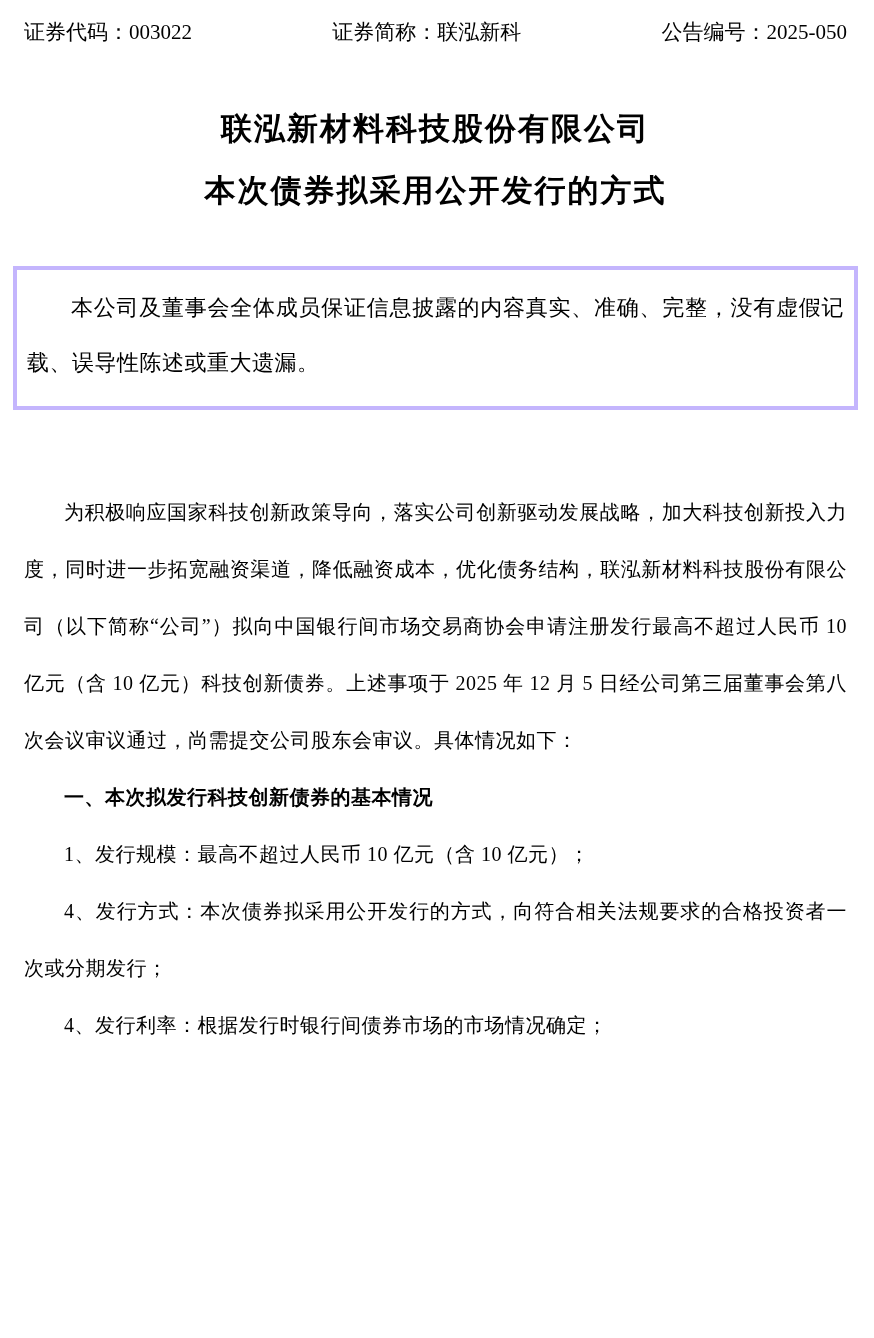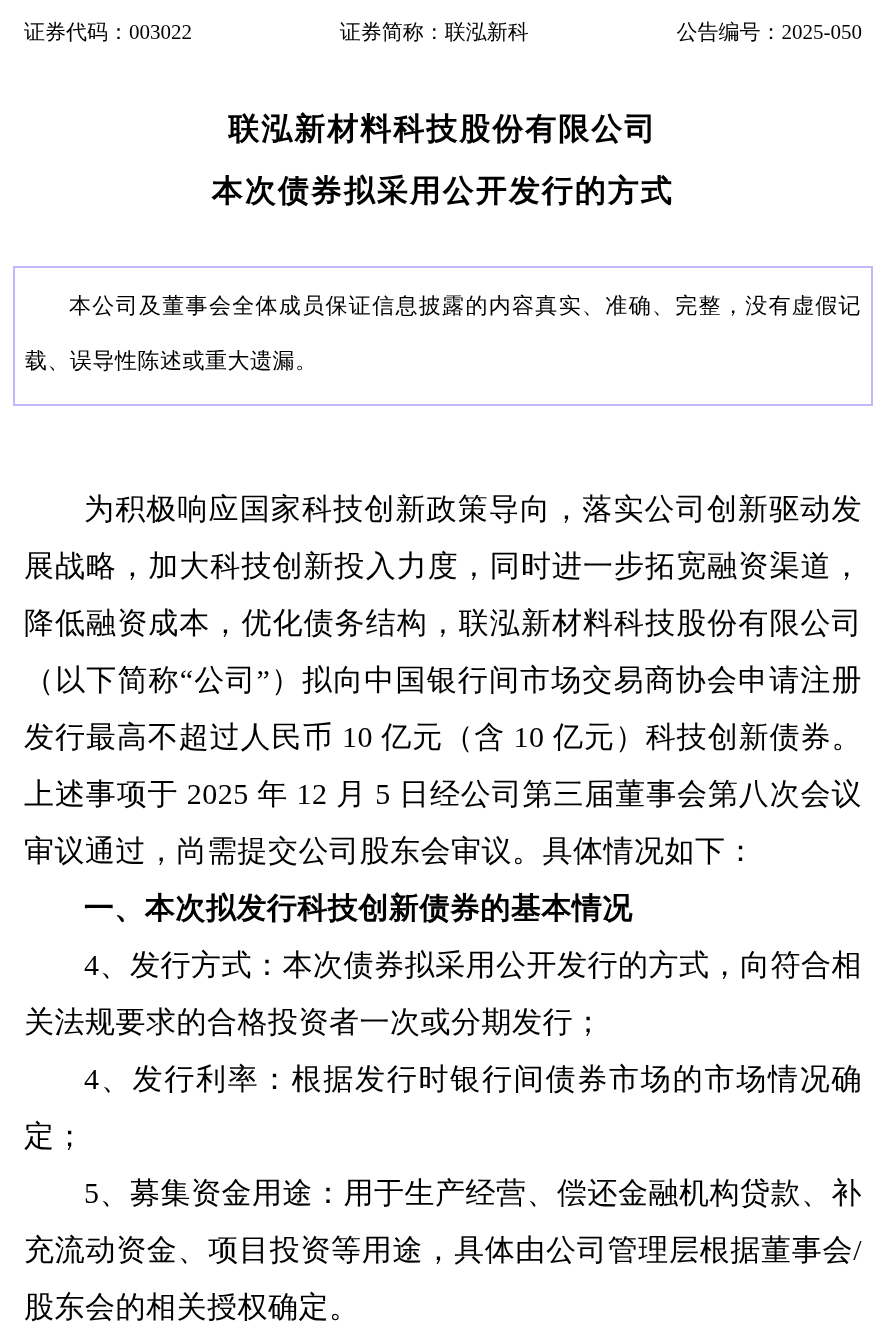--- a/index.html
+++ b/index.html
@@ -11,21 +11,21 @@
     height: 1338px;
     background: #ffffff;
     color: #000000;
     font-family: "Liberation Serif", "DejaVu Serif", serif;
     overflow: hidden;
   }
   .page {
     box-sizing: border-box;
     width: 874px;
     height: 1338px;
-    padding: 18px 12px 0 24px;
+    padding: 18px 27px 0 24px;
   }
   .doc-header {
     display: flex;
     justify-content: space-between;
     align-items: baseline;
     font-size: 21px;
     line-height: 28px;
     white-space: nowrap;
   }
   .doc-title {
@@ -35,37 +35,37 @@
     font-weight: bold;
     font-family: Liberation Mono, monospace;
   }
   .title-line {
     display: block;
     line-height: 62px;
     letter-spacing: 2px;
   }
   .disclaimer-box {
     margin: 42px -11px 4px -11px;
-    border: 2px solid #c4b5fd;
+    border: 4px solid #c4b5fd;
     padding: 10px 10px 16px 10px;
   }
   .disclaimer-text {
     margin: 0;
     font-size: 22px;
     line-height: 55px;
     text-indent: 2em;
     text-align: justify;
     letter-spacing: 0.5px;
   }
   .doc-body {
     margin-top: 74px;
   }
   .para {
     margin: 0;
-    font-size: 30px;
+    font-size: 20px;
     line-height: 57px;
     text-indent: 2em;
     text-align: justify;
     letter-spacing: 0.5px;
   }
   .para.heading {
     font-weight: bold;
     text-align: left;
   }
 </style>
@@ -85,18 +85,18 @@
     <span class="title-line">本次债券拟采用公开发行的方式</span>
   </h1>
 
   <div class="disclaimer-box">
     <p class="disclaimer-text">本公司及董事会全体成员保证信息披露的内容真实、准确、完整，没有虚假记载、误导性陈述或重大遗漏。</p>
   </div>
 
   <div class="doc-body">
     <p class="para">为积极响应国家科技创新政策导向，落实公司创新驱动发展战略，加大科技创新投入力度，同时进一步拓宽融资渠道，降低融资成本，优化债务结构，联泓新材料科技股份有限公司（以下简称“公司”）拟向中国银行间市场交易商协会申请注册发行最高不超过人民币 10 亿元（含 10 亿元）科技创新债券。上述事项于 2025 年 12 月 5 日经公司第三届董事会第八次会议审议通过，尚需提交公司股东会审议。具体情况如下：</p>
     <p class="para heading">一、本次拟发行科技创新债券的基本情况</p>
+    <p class="para">1、发行规模：最高不超过人民币 10 亿元（含 10 亿元）；</p>
     <p class="para">4、发行方式：本次债券拟采用公开发行的方式，向符合相关法规要求的合格投资者一次或分期发行；</p>
     <p class="para">4、发行利率：根据发行时银行间债券市场的市场情况确定；</p>
-    <p class="para">5、募集资金用途：用于生产经营、偿还金融机构贷款、补充流动资金、项目投资等用途，具体由公司管理层根据董事会/股东会的相关授权确定。</p>
   </div>
 
 </div>
 
 </body></html>

